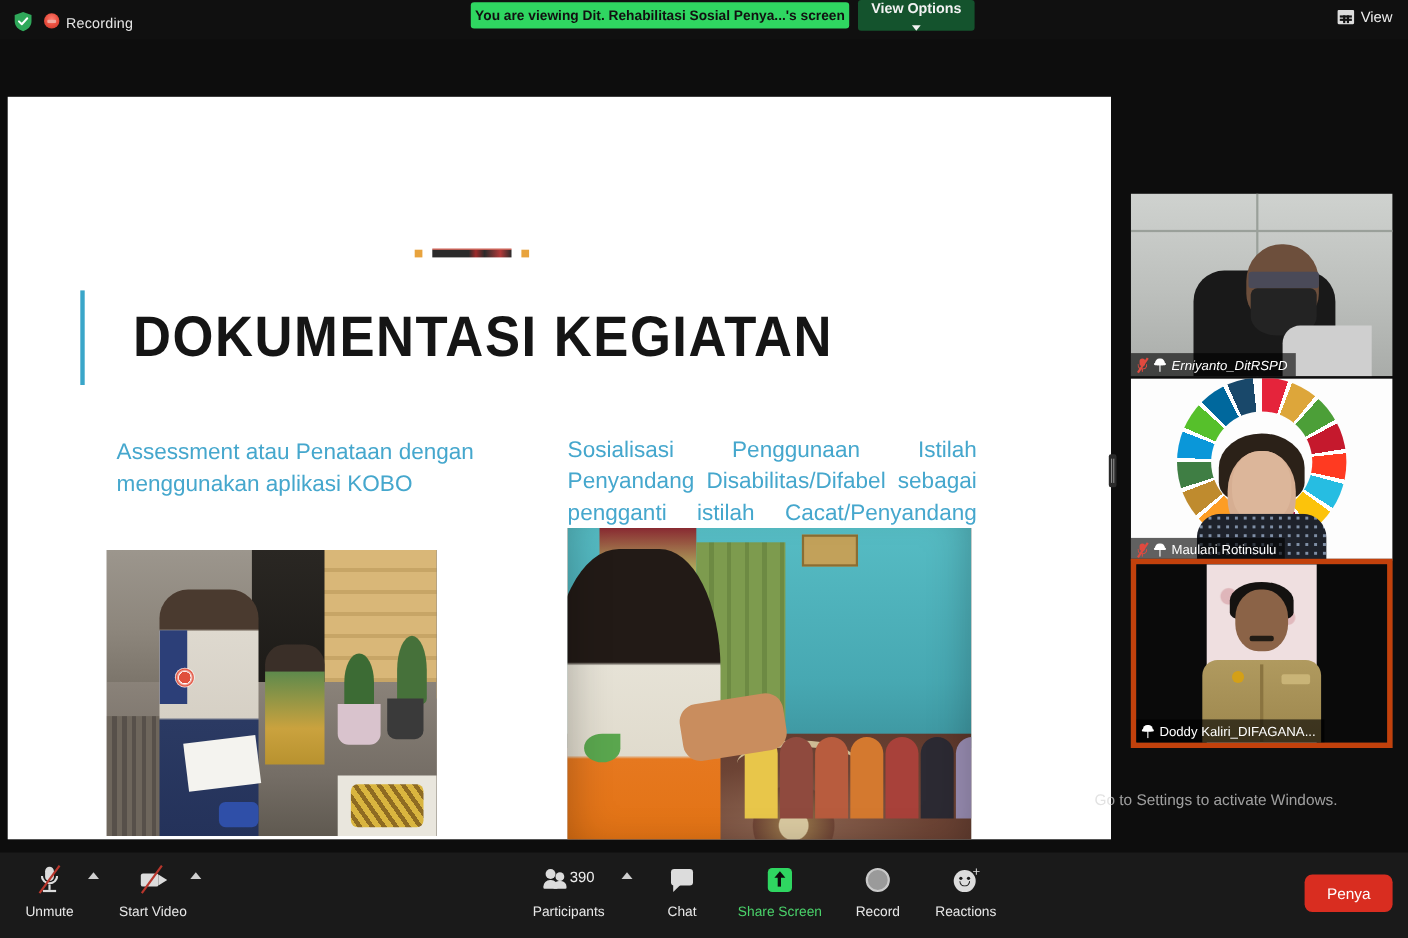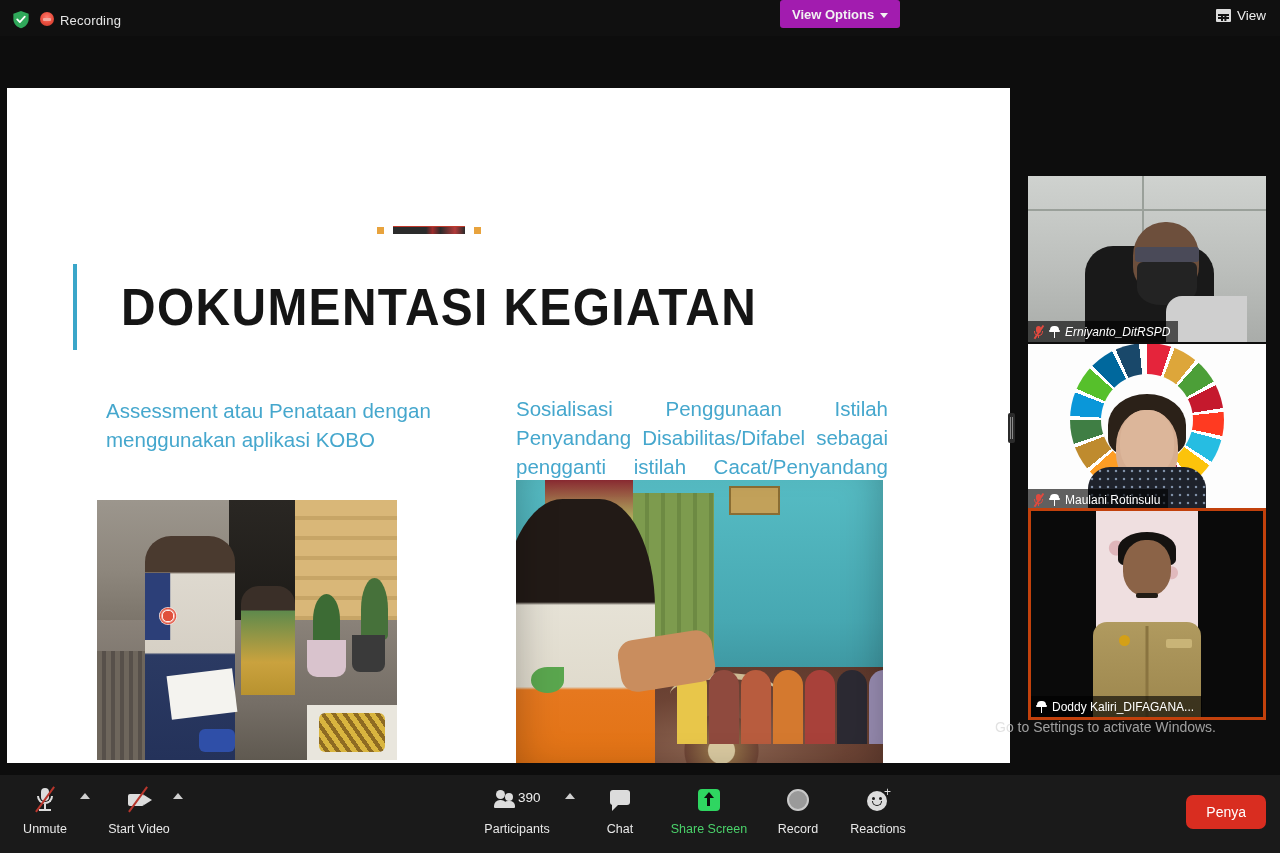--- a/index.html
+++ b/index.html
@@ -35,22 +35,22 @@
   .viewing-pill {
     position: absolute; left: 428px; top: 2px; width: 344px; height: 24px;
     background: #2fd661; border-radius: 3px;
     display: flex; align-items: center; justify-content: center;
   }
   .viewing-pill span {
     font-size: 12.5px; font-weight: bold; color: #111; white-space: nowrap;
   }
   .view-options {
     position: absolute; left: 780px; top: 0px; height: 28px;
-    padding: 0 12px; background: #a21caf; border-radius: 3px;
-    display: flex; align-items: center; gap: 6px;
+    padding: 0 12px; background: #14532d; border-radius: 3px;
+    display: flex; align-items: center; gap: 6px; flex-direction: column;
   }
   .view-options span.lbl { font-size: 13px; font-weight: bold; color: #f2f2f2; }
   .caret-d {
     width: 0; height: 0; border-left: 4.5px solid transparent;
     border-right: 4.5px solid transparent; border-top: 5px solid #f2f2f2;
     margin-top: 2px;
   }
   .view-btn {
     position: absolute; right: 14px; top: 8px;
     display: flex; align-items: center; gap: 6px;
@@ -181,21 +181,21 @@
     background:#8c8c8c; box-shadow: 2px 0 0 #8c8c8c;
   }
 
   
   .tile {
     position: absolute; left: 1028px; width: 238px; overflow: hidden;
     background: #1b1b1b;
   }
   .tile-1 { top: 176px; height: 166px; font-style: italic; }
   .tile-2 { top: 344px; height: 166px; }
-  .tile-3 { top: 508px; height: 212px; border: 3px solid #c2410c; padding-left: 40px; }
+  .tile-3 { top: 508px; height: 172px; border: 5px solid #c2410c; padding-left: 40px; }
   .tile-inner { position: absolute; inset: 0; overflow: hidden; }
 
   
   .t1-bg   { position:absolute; inset:0; background: linear-gradient(180deg,#cfd2cf 0%,#bcbfbc 55%,#a9aca9 100%); }
   .t1-seam { position:absolute; left:48%; top:0; width:2px; height:100%; background:#9aa09a; }
   .t1-seam2{ position:absolute; left:0; top:20%; width:100%; height:2px; background:#9aa09a; }
   .t1-chair{ position:absolute; left:24%; top:42%; width:54%; height:58%;
              background:#191919; border-radius: 28px 28px 0 0; }
   .t1-head { position:absolute; left:44%; top:28%; width:28%; height:42%;
              background:#6d4f3c; border-radius: 48% 48% 36% 36%; }
@@ -384,20 +384,23 @@
   <div class="topbar">
 
     <svg class="shield" viewBox="0 0 20 21">
       <path d="M10 1 L18.5 4 V10 C18.5 15.5 14.5 19 10 20.3 C5.5 19 1.5 15.5 1.5 10 V4 Z" fill="#2fa85a"></path>
       <path d="M5.8 10.4 L8.7 13.3 L14.2 7.3" stroke="#ffffff" stroke-width="2" fill="none" stroke-linecap="round" stroke-linejoin="round"></path>
     </svg>
 
     <div class="rec-dot"></div>
     <div class="rec-label">Recording</div>
 
+    <div class="viewing-pill">
+      <span>You are viewing Dit. Rehabilitasi Sosial Penya...'s screen</span>
+    </div>
 
     <div class="view-options">
       <span class="lbl">View Options</span>
       <span class="caret-d"></span>
     </div>
 
     <div class="view-btn">
       <span class="glyph"></span>
       <span class="lbl">View</span>
     </div>

